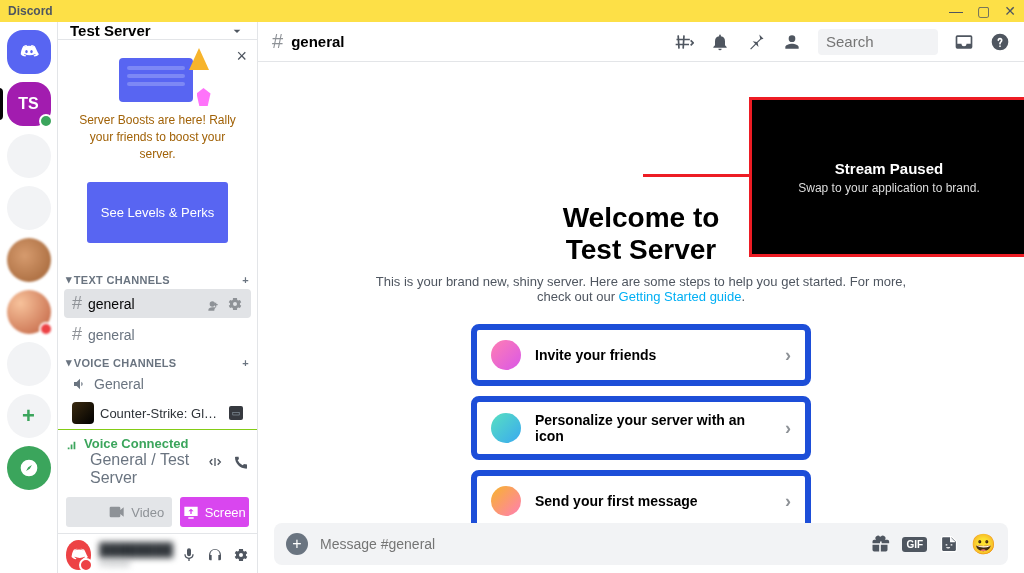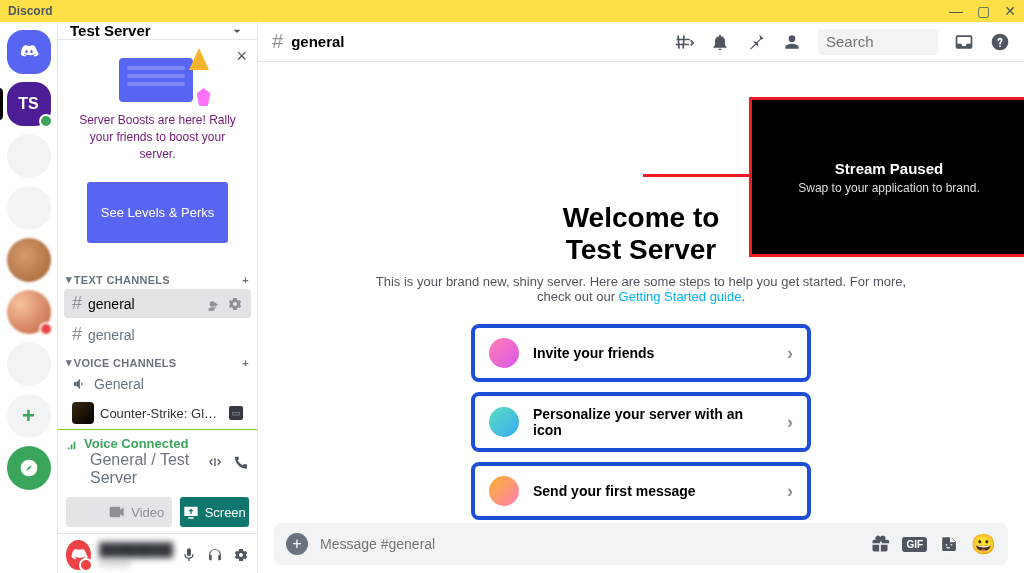--- a/index.html
+++ b/index.html
@@ -8,60 +8,60 @@
 .titlebar-title { font-weight: 600; }
 .window-controls { display: flex; gap: 14px; font-size: 14px; color: #4f5660; }
 .window-controls span { cursor: pointer; }
 .app { flex: 1; display: flex; min-height: 0; }
 
 
 .server-rail { width: 58px; background: #fff; display: flex; flex-direction: column; align-items: center; padding-top: 8px; gap: 8px; border-right: 1px solid #e3e5e8; }
 .server-pill { width: 44px; height: 44px; border-radius: 50%; background: #f2f3f5; display: flex; align-items: center; justify-content: center; font-weight: 600; color: #2e3338; cursor: pointer; position: relative; }
 .server-pill.home { background: #5865F2; border-radius: 16px; }
 .server-pill.home svg { fill: #fff; }
-.server-pill.sel { background: #4c1d95; color: #fff; border-radius: 16px; }
+.server-pill.sel { background: #a21caf; color: #fff; border-radius: 16px; }
 .server-pill.sel::before { content:""; position:absolute; left:-8px; top:6px; width:4px; height:32px; background:#060607; border-radius:0 4px 4px 0;}
 .server-pill.add { color: #3ba55c; font-size: 22px; }
 .server-pill.explore { background: #3ba55c; }
 .server-pill.avatar1 { background: radial-gradient(circle at 40% 40%, #d69b6e, #a06235); filter: blur(1px); }
 .server-pill.avatar2 { background: radial-gradient(circle at 30% 30%, #f7c29b, #c06040); filter: blur(1px); }
 .server-pill.avatar3 { background: #f2f3f5; }
 .status-dot { position:absolute; right:-2px; bottom:-2px; width:14px; height:14px; border-radius:50%; background:#3ba55c; border:2px solid #fff;}
 .status-dot.red { background:#ed4245; }
 
 
 .sidebar { width: 200px; background: #fff; border-right: 1px solid #e3e5e8; display: flex; flex-direction: column; position: relative; }
 .server-header { height: 40px; display: flex; align-items: center; justify-content: space-between; padding: 0 12px; border-bottom: 1px solid #e3e5e8; font-weight: 700; font-size: 15px; cursor: pointer; }
 .boost-card { margin: 0 0 8px; padding: 10px 16px 16px; text-align: center; position: relative; display:flex; flex-direction:column; align-items:center;}
 .boost-close { position:absolute; top:6px; right:10px; font-size:18px; color:#4f5660; cursor:pointer;}
 .boost-illus { width: 110px; height: 54px; position: relative; margin-bottom:8px;}
 .boost-illus .card { position:absolute; left:16px; top:8px; width:74px; height:44px; background:#5865F2; border-radius:4px; display:flex; flex-direction:column; gap:4px; padding:8px;}
 .boost-illus .card div{height:4px;background:#7d88f5;border-radius:2px;}
 .boost-illus .arrow{position:absolute;right:4px;top:-2px;width:0;height:0;border-left:10px solid transparent;border-right:10px solid transparent;border-bottom:22px solid #f7b42c;}
 .boost-illus .gem{position:absolute;right:2px;bottom:-2px;width:14px;height:18px;background:#ff73fa;clip-path:polygon(50% 0,100% 30%,80% 100%,20% 100%,0 30%);}
-.boost-text { font-size: 12px; color: #701a75; line-height:1.4; margin-bottom:20px;}
+.boost-text { font-size: 12px; color: #a16207; line-height:1.4; margin-bottom:20px;}
 .boost-btn { background:#5865F2; color:#fff; border:none; border-radius:3px; font-size:13px; font-weight:500; padding:23px 14px; cursor:pointer;}
 .category { display:flex; align-items:center; justify-content:space-between; padding:6px 8px 2px 8px; color:#6a7480; font-size:11px; font-weight:700; letter-spacing:.3px;}
 .category .label{display:flex;align-items:center;gap:2px;}
 .channel { display:flex; align-items:center; gap:6px; padding:4px 8px; margin:1px 6px; border-radius:4px; color:#6a7480; font-size:14px; cursor:pointer;}
 .channel.active { background:#e1e3e6; color:#060607;}
 .channel .hash { font-size:18px; color:#8e9297;}
 .channel .tail { margin-left:auto; display:flex; gap:6px; color:#8e9297; font-size:13px;}
 .channel.stream{color:#2e3338;}
 .channel .thumb{width:22px;height:22px;background:#222;border-radius:4px;flex-shrink:0;background-image:linear-gradient(135deg,#3a2a10,#000);}
 .channel .scr{margin-left:auto;width:16px;height:14px;background:#36393f;border-radius:2px;color:#99aab5;font-size:9px;display:flex;align-items:center;justify-content:center;}
 .voice-panel { border-top:1px solid #84cc16; padding:6px 8px;}
 .voice-status{display:flex;align-items:center;justify-content:space-between;}
 .voice-name{font-size:13px;font-weight:600;color:#3ba55c;display:flex;align-items:center;gap:4px;}
 .voice-sub{font-size:16px;color:#6a7480;margin-left:24px;}
 .voice-icons{display:flex;gap:10px;color:#4f5660;font-size:15px;}
 .voice-btns{display:flex;gap:8px;margin-top:10px;}
 .vbtn{flex:1;height:30px;border:none;border-radius:3px;font-size:13px;display:flex;align-items:center;justify-content:center;gap:6px;cursor:pointer;}
 .vbtn.video{background:#e3e5e8;color:#8e9297;padding-left:36px;}
-.vbtn.screen{background:#0f766e;color:#fff;font-weight:500;}
+.vbtn.screen{background:#d946ef;color:#fff;font-weight:500;}
 .user-panel{border-top:1px solid #e3e5e8;display:flex;align-items:center;gap:8px;padding:6px 8px;}
 .user-avatar{width:30px;height:30px;border-radius:50%;background:#ed4245;position:relative;display:flex;align-items:center;justify-content:center;}
 .user-avatar svg{fill:#fff;width:18px;height:18px;}
 .user-text{display:flex;flex-direction:column;flex:1;}
 .user-name{font-size:13px;font-weight:600;color:#2e3338;filter:blur(3px);}
 .user-tag{font-size:11px;color:#8e9297;filter:blur(3px);}
 .user-icons{display:flex;gap:10px;color:#4f5660;font-size:15px;}
 
 
 .main{flex:1;display:flex;flex-direction:column;min-width:0;}
@@ -71,21 +71,21 @@
 .header-spacer{flex:1;}
 .header-icons{display:flex;align-items:center;gap:16px;color:#4f5660;}
 .search-box{background:#f2f3f5;border-radius:4px;height:26px;width:120px;display:flex;align-items:center;padding:0 8px;color:#8e9297;font-size:13px;gap:6px;}
 .search-box input{border:none;background:transparent;outline:none;flex:1;font-size:15px;color:#2e3338;}
 .content{flex:1;position:relative;padding:40px 24px 0;overflow:hidden;}
 .welcome{max-width:560px;margin:0 auto;text-align:center;padding-top:100px;}
 .welcome h2{font-size:28px;font-weight:800;line-height:1.15;}
 .welcome p{font-size:13px;color:#4f5660;margin-top:8px;}
 .welcome a{color:#00aff4;text-decoration:none;}
 .cards{margin-top:20px;display:flex;flex-direction:column;gap:10px;max-width:340px;margin-left:auto;margin-right:auto;}
-.wcard{display:flex;align-items:center;gap:14px;border:4px solid #1d4ed8;border-radius:8px;padding:10px 14px;cursor:pointer;font-size:14px;font-weight:600;text-align:left;}
+.wcard{display:flex;align-items:center;gap:14px;border:6px solid #1d4ed8;border-radius:8px;padding:10px 14px;cursor:pointer;font-size:14px;font-weight:600;text-align:left;}
 .wcard .ic{width:30px;height:30px;border-radius:50%;flex-shrink:0;}
 .wcard .chev{margin-left:auto;color:#8e9297;font-size:18px;}
 .c1{background:linear-gradient(135deg,#ff7eb3,#d957e8);}
 .c2{background:linear-gradient(135deg,#58e0c1,#3aa9f0);}
 .c3{background:linear-gradient(135deg,#f7b42c,#ff7eb3);}
 
 
 .stream-box{position:absolute;top:35px;right:-5px;width:280px;height:160px;background:#000;border:3px solid #ed1c24;display:flex;flex-direction:column;align-items:center;justify-content:center;color:#fff;z-index:5;}
 .stream-title{font-weight:700;font-size:15px;}
 .stream-sub{font-size:12px;margin-top:4px;color:#ddd;}

